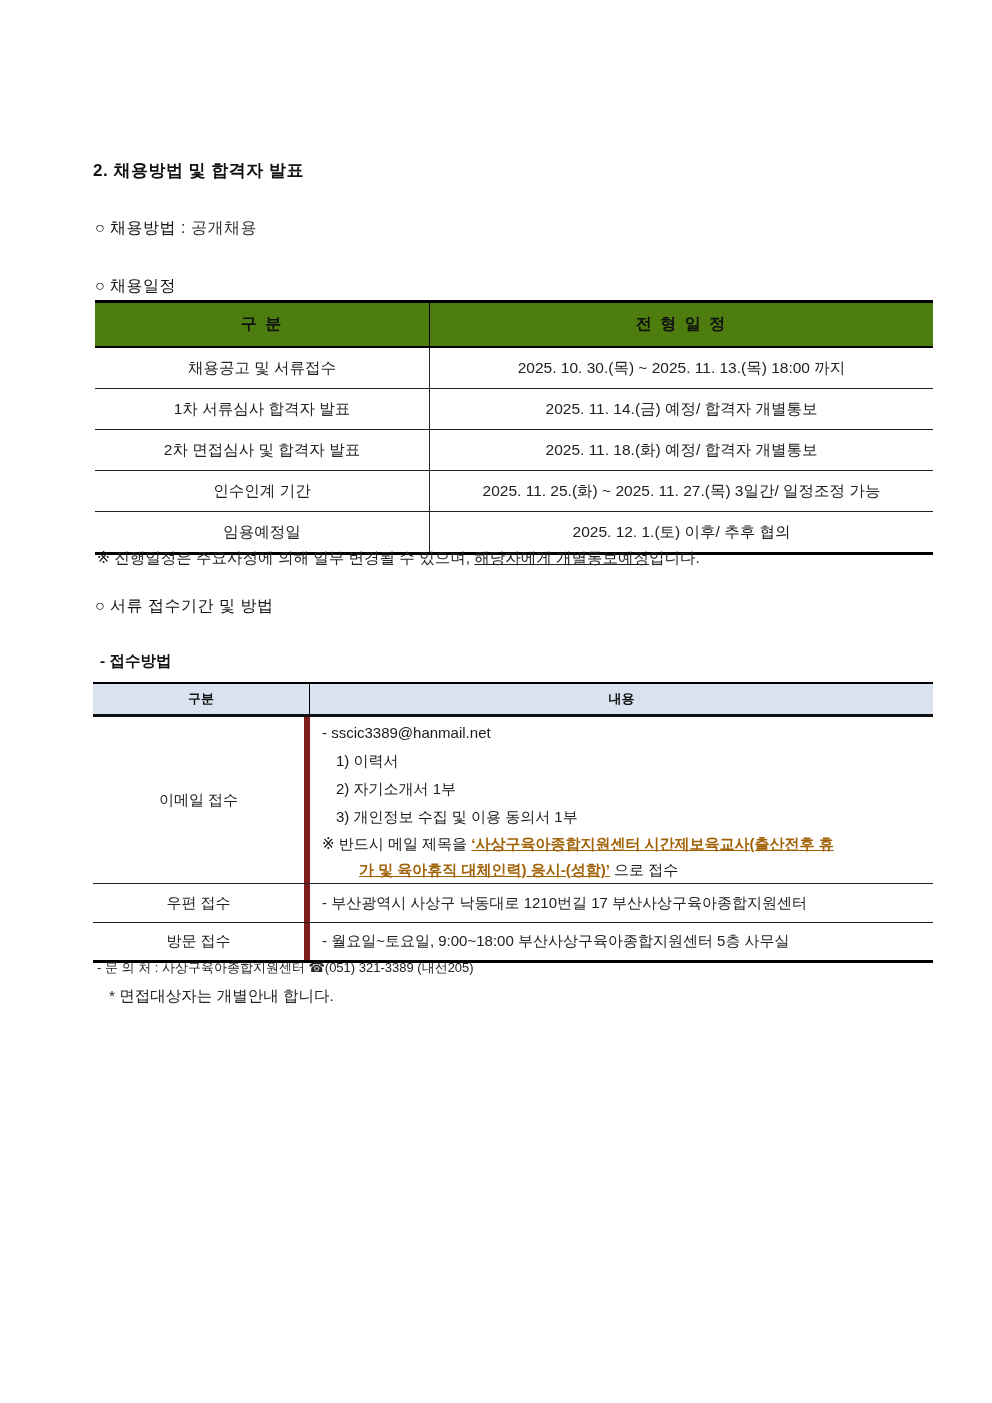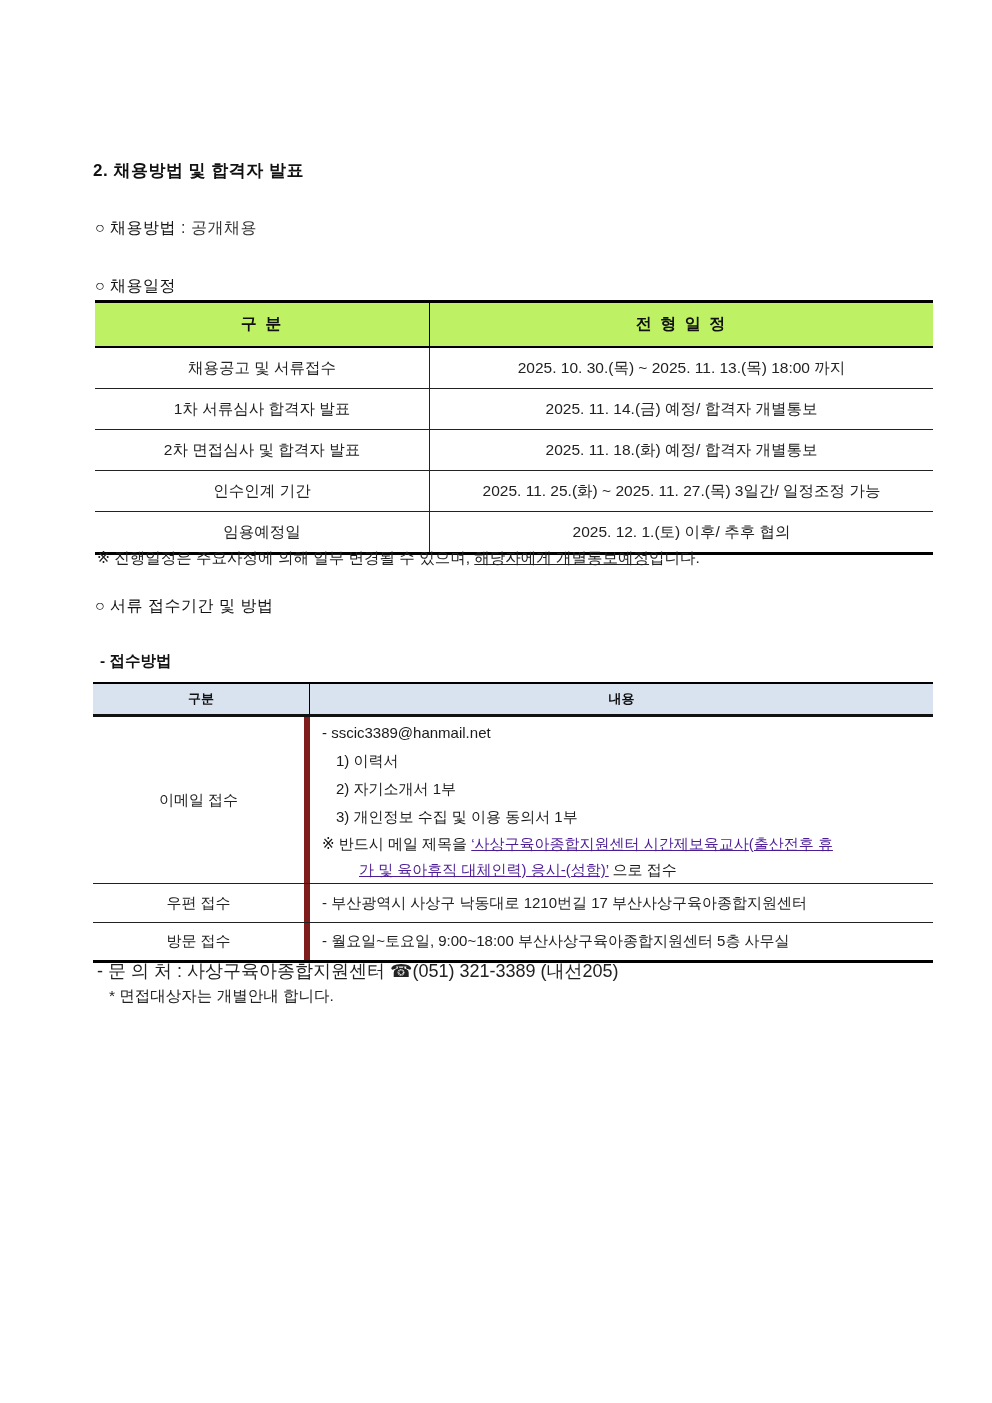--- a/index.html
+++ b/index.html
@@ -26,21 +26,21 @@
   
   .tbl1{
     left:95px;top:300px;width:838px;
     border-top:3px solid #000;
     border-bottom:3px solid #000;
     font-size:15.5px;
   }
   .tbl1 .hrow{
     display:grid;grid-template-columns:335px 503px;
     height:43px;
-    background:#bef264;
+    background:#4d7c0f;
     border-bottom:2px solid #000;
   }
   .tbl1 .hcell{
     display:flex;align-items:center;justify-content:center;
     font-weight:bold;font-size:16px;color:#111;
     letter-spacing:2px;
   }
   .tbl1 .hcell:first-child{border-right:1px solid #000;}
   .tbl1 .drow{
     display:grid;grid-template-columns:335px 503px;
@@ -98,24 +98,24 @@
   }
   .tbl2 .email-row{height:166px;}
   .tbl2 .postal-row{height:38px;}
   .tbl2 .visit-row{height:37px;}
   .email-content{padding:2px 10px 0 12px;width:100%;}
   .email-content .ln{line-height:28px;white-space:nowrap;}
   .email-content .ln.indent{padding-left:14px;}
   .email-content .ln.notey{line-height:26px;}
   .email-content .ln.note2{padding-left:37px;}
   .blue-link{
-    color:#4c1d95;font-weight:normal;text-decoration:underline;
-  }
-
-  #contact-line{left:97px;top:959px;font-size:18px;color:#222;}
+    color:#a16207;font-weight:bold;text-decoration:underline;
+  }
+
+  #contact-line{left:97px;top:959px;font-size:13px;color:#222;}
   #interview-note{left:109px;top:986px;font-size:15.5px;color:#222;}
 </style>
 </head>
 <body>
 
 <div class="page">
 
   <div class="abs doc-heading">2. 채용방법 및 합격자 발표</div>
 
   <div class="abs bullet-line" id="method-line">

